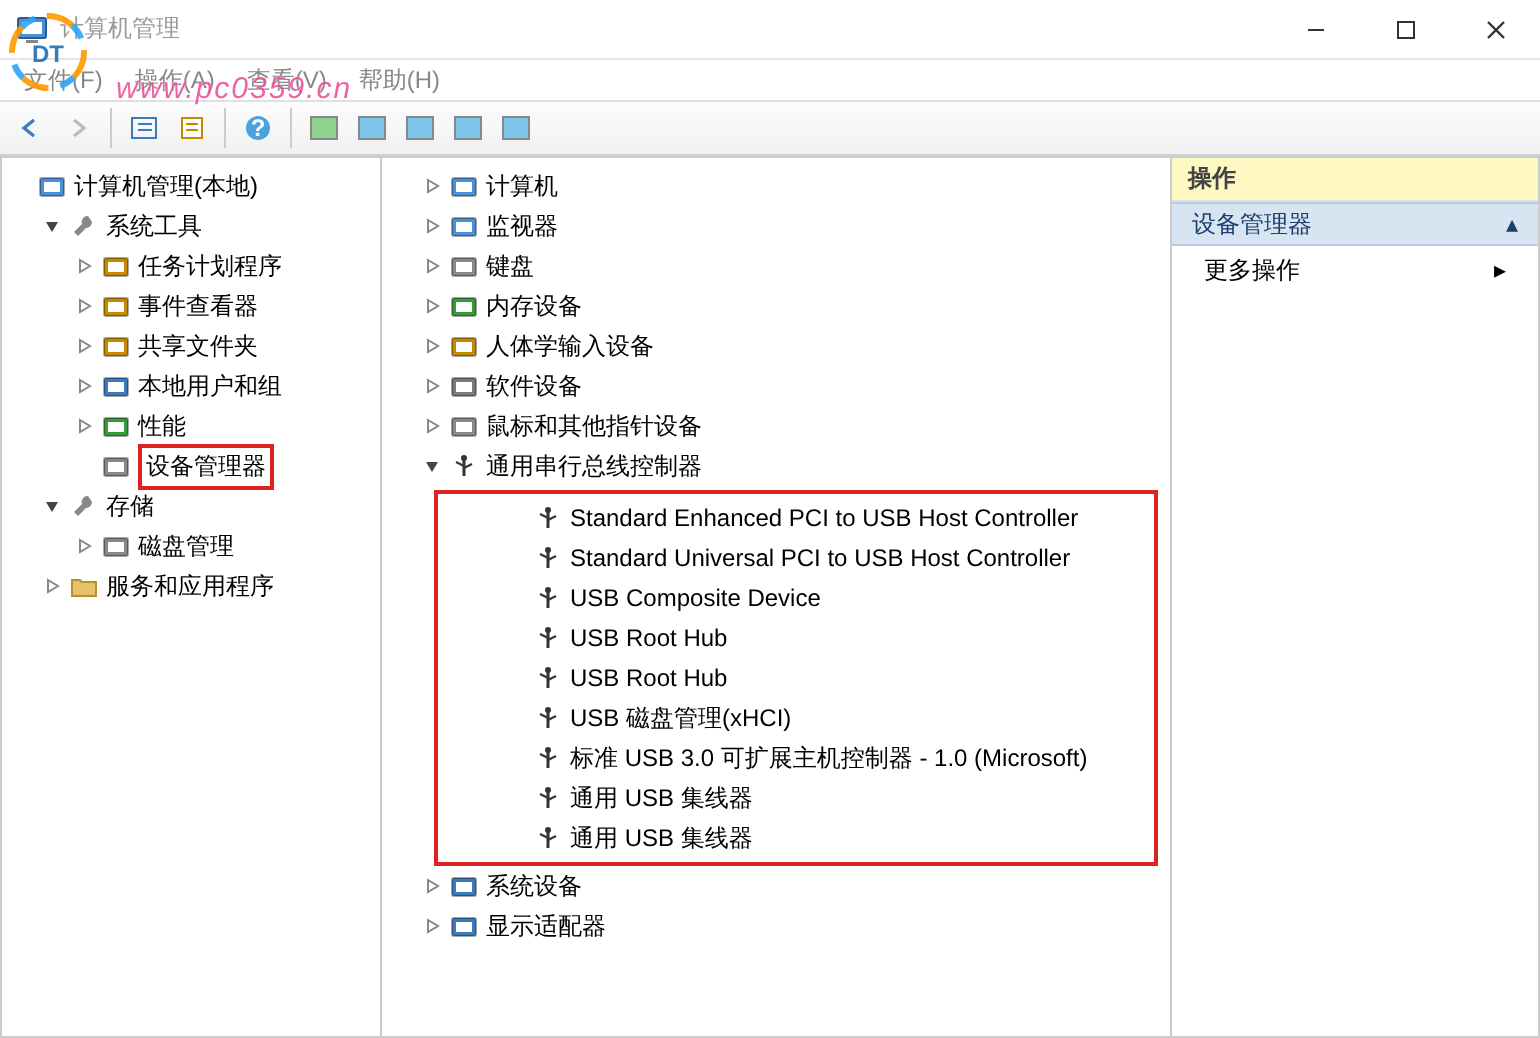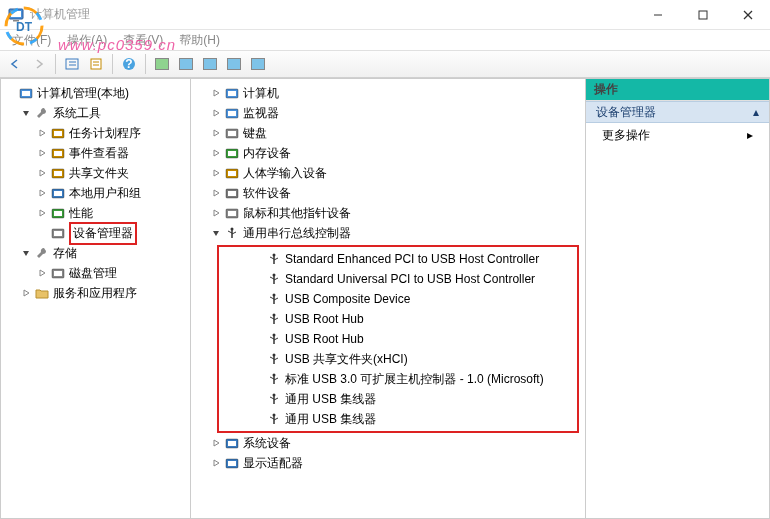--- a/index.html
+++ b/index.html
@@ -34,21 +34,21 @@
 .tw { width: 14px; display: flex; align-items: center; justify-content: center; color: #666; font-size: 10px; }
 .tw .chev { width: 8px; height: 8px; }
 .nicon { width: 16px; height: 16px; display: flex; align-items: center; justify-content: center; margin: 0 3px 0 1px; }
 .nlabel { padding-right: 4px; }
 .indent { display: inline-block; }
 .i1 { width: 16px; } .i2 { width: 32px; }
 
 .selected-red { border: 2px solid #d22; padding: 1px 2px; }
 
 
-.rhead { height: 22px; background: #14b8a6; border-bottom: 1px solid #e0e0e0; display: flex; align-items: center; padding: 0 8px; font-weight: bold; color: #444; }
+.rhead { height: 22px; background: #fef9c3; border-bottom: 1px solid #e0e0e0; display: flex; align-items: center; padding: 0 8px; font-weight: bold; color: #444; }
 .raccent { background: #d7e4f2; border-top: 1px solid #b8cde2; border-bottom: 1px solid #b8cde2; height: 22px; display: flex; align-items: center; padding: 0 10px; justify-content: space-between; color: #1a3e6e; }
 .ritem { height: 24px; display: flex; align-items: center; padding: 4px 16px; justify-content: space-between; }
 
 
 .center::-webkit-scrollbar { width: 16px; }
 .center::-webkit-scrollbar-track { background: #f0f0f0; }
 .center::-webkit-scrollbar-thumb { background: #c2c2c2; }
 
 
 .redbox { border: 2px solid #d22; margin: 2px 4px 0 24px; padding: 2px 0; }
@@ -511,21 +511,21 @@
             <span class="indent i2"></span>
             <span class="tw"></span>
             <span class="nicon">
               <svg width="14" height="14">
                 <circle cx="7" cy="3" r="1.5" fill="#333"></circle>
                 <line x1="7" y1="3" x2="7" y2="12" stroke="#333" stroke-width="1.5"></line>
                 <line x1="7" y1="7" x2="3" y2="5" stroke="#333"></line>
                 <line x1="7" y1="8" x2="11" y2="6" stroke="#333"></line>
               </svg>
             </span>
-            <span class="nlabel">USB 共享文件夹(xHCI)</span>
+            <span class="nlabel">USB 磁盘管理(xHCI)</span>
           </div>
           <div class="node">
             <span class="indent i2"></span>
             <span class="tw"></span>
             <span class="nicon">
               <svg width="14" height="14">
                 <circle cx="7" cy="3" r="1.5" fill="#333"></circle>
                 <line x1="7" y1="3" x2="7" y2="12" stroke="#333" stroke-width="1.5"></line>
                 <line x1="7" y1="7" x2="3" y2="5" stroke="#333"></line>
                 <line x1="7" y1="8" x2="11" y2="6" stroke="#333"></line>

